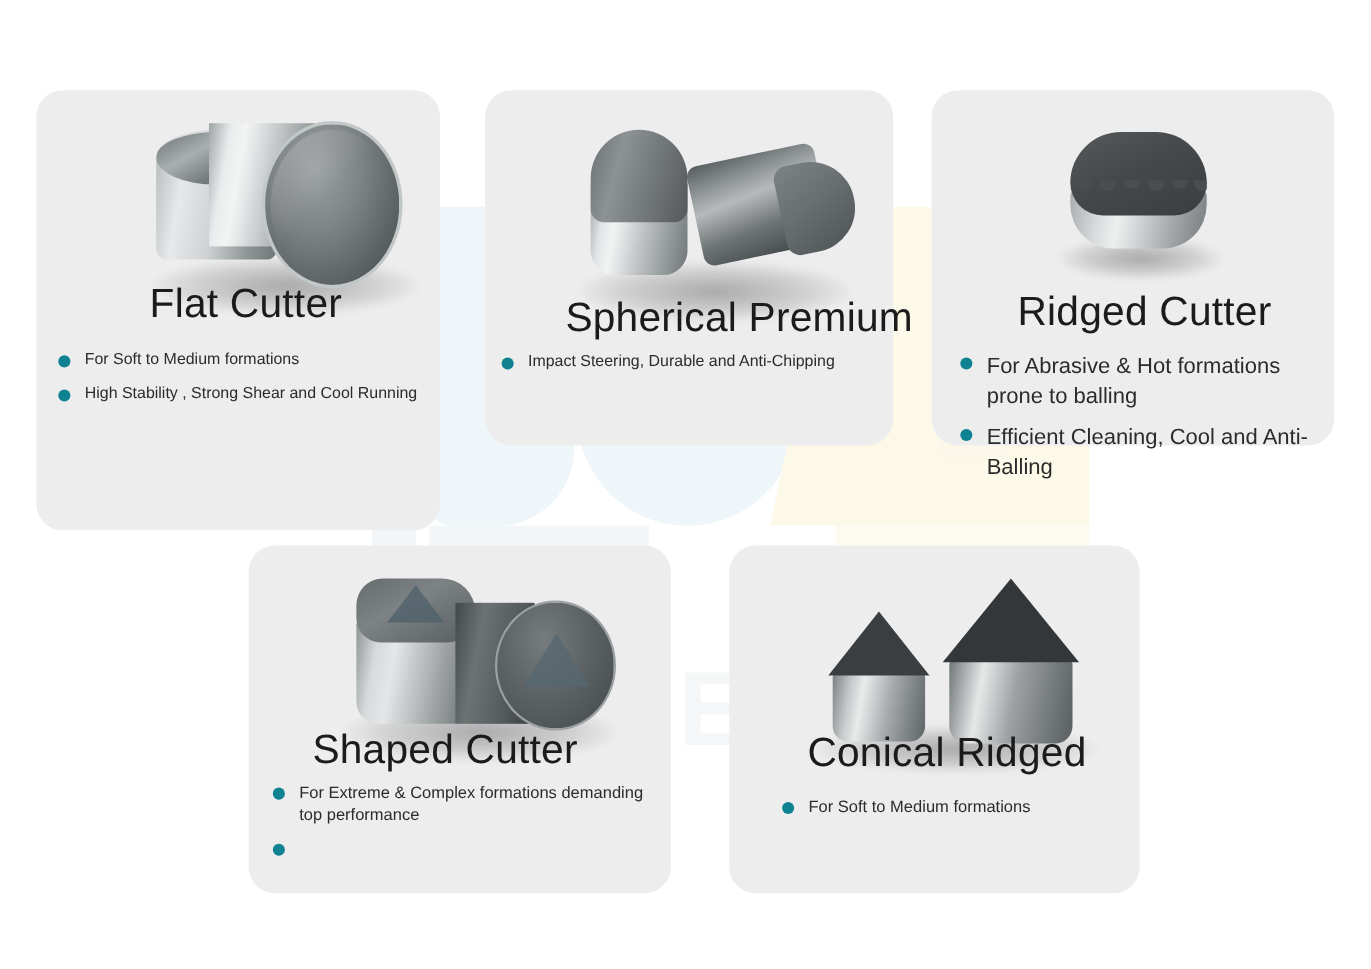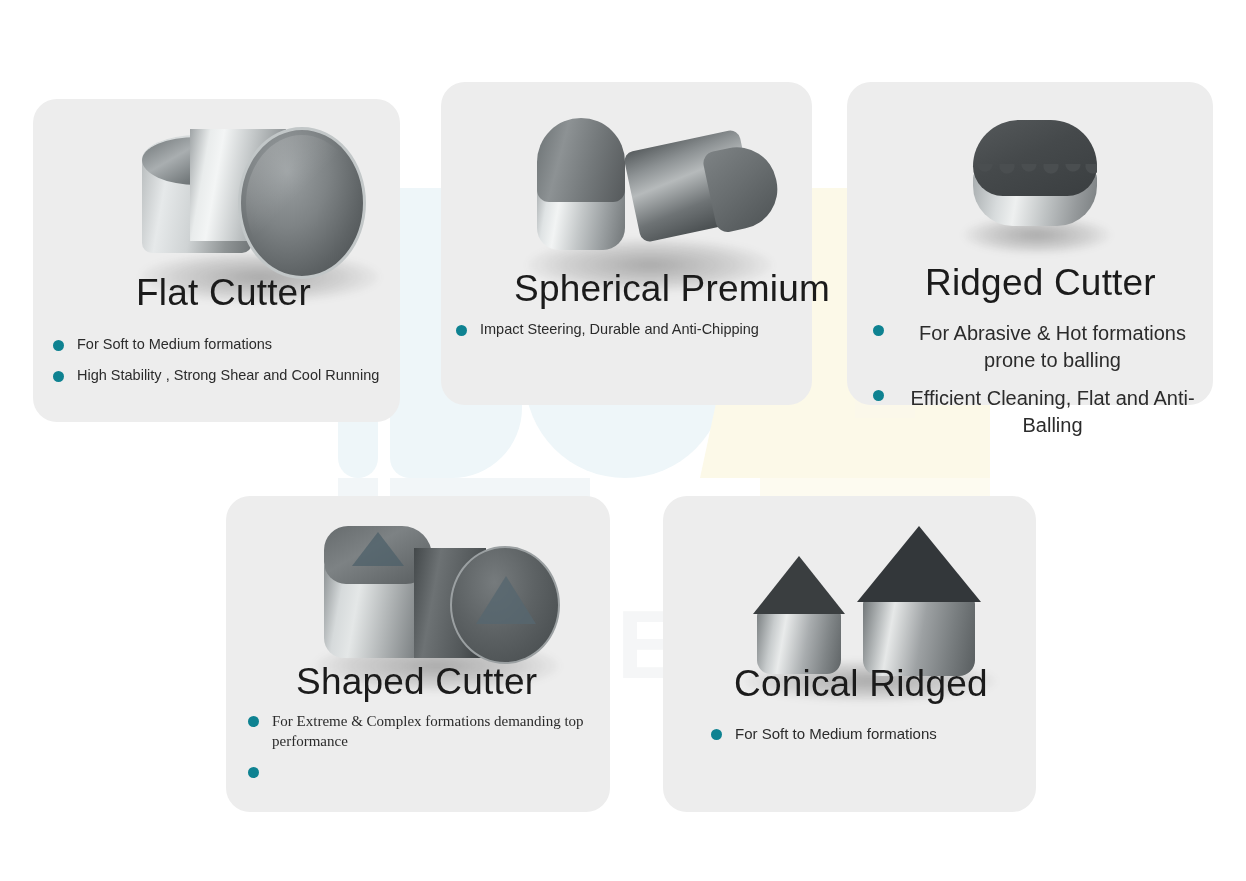--- a/index.html
+++ b/index.html
@@ -56,43 +56,43 @@
     line-height:1.35;
     margin-bottom:11px;
   }
   .bullets li .dot{
     position:absolute;left:0;top:5px;
     width:11px;height:11px;border-radius:50%;
     background:#0e8291;
   }
 
   
-  #card-flat      {left:33px;  top:99px;  width:367px; height:323px;}
+  #card-flat      {left:33px;  top:82px;  width:367px; height:400px;}
   #card-spherical {left:441px; top:82px;  width:371px; height:323px;}
-  #card-ridged    {left:847px; top:82px;  width:366px; height:323px;text-align:center;}
+  #card-ridged    {left:847px; top:82px;  width:366px; height:323px;}
   #card-shaped    {left:226px; top:496px; width:384px; height:316px;}
   #card-conical   {left:663px; top:496px; width:373px; height:316px;}
 
   
   #card-flat      .card-title{position:absolute;left:103px; top:173px; font-size:37px;}
   #card-spherical .card-title{position:absolute;left:73px;  top:186px; font-size:37px;}
   #card-ridged    .card-title{position:absolute;left:78px;  top:180px; font-size:37px;}
-  #card-shaped    .card-title{position:absolute;left:70px;  top:165px; font-size:37px;}
+  #card-shaped    .card-title{position:absolute;left:58px;  top:165px; font-size:37px;}
   #card-conical   .card-title{position:absolute;left:71px;  top:167px; font-size:37px;}
 
   
   #card-flat      .bullets{position:absolute;left:20px;  top:236px; width:340px;}
   #card-spherical .bullets{position:absolute;left:15px;  top:238px; width:350px;}
   #card-ridged    .bullets{position:absolute;left:26px;  top:238px; width:335px;}
   #card-shaped    .bullets{position:absolute;left:22px;  top:215px; width:350px;}
   #card-conical   .bullets{position:absolute;left:48px;  top:228px; width:320px;}
 
   #card-ridged .bullets li{font-size:20px;}
   #card-conical .bullets li{font-size:15px;margin-bottom:16px;}
-  #card-shaped .bullets li{font-size:15px;margin-bottom:10px;font-family:Liberation Serif, serif;}
+  #card-shaped .bullets li{font-size:15px;margin-bottom:10px;}
 
   
   .photo{position:absolute;}
   .shadow-soft{
     position:absolute;border-radius:50%;
     background:radial-gradient(ellipse at center, rgba(60,60,60,.38) 0%, rgba(60,60,60,.16) 48%, rgba(60,60,60,0) 74%);
     filter:blur(3px);
   }
 
   
@@ -280,21 +280,21 @@
 <div class="card" id="card-ridged">
   <div class="photo" id="photo-ridge">
     <div class="shadow-soft"></div>
     <div class="base"></div>
     <div class="cap"></div>
     <div class="wave"></div>
   </div>
   <div class="card-title">Ridged Cutter</div>
   <ul class="bullets">
     <li><span class="dot"></span><span>For Abrasive &amp; Hot formations prone to balling</span></li>
-    <li><span class="dot"></span><span>Efficient Cleaning, Flat and Anti-Balling</span></li>
+    <li><span class="dot"></span><span>Efficient Cleaning, Cool and Anti-Balling</span></li>
   </ul>
 </div>
 
 <div class="card" id="card-shaped">
   <div class="photo" id="photo-shaped">
     <div class="shadow-soft"></div>
     <div class="s-back-body"></div>
     <div class="s-back-top"></div>
     <div class="s-back-tri"></div>
     <div class="s-front-body"></div>

